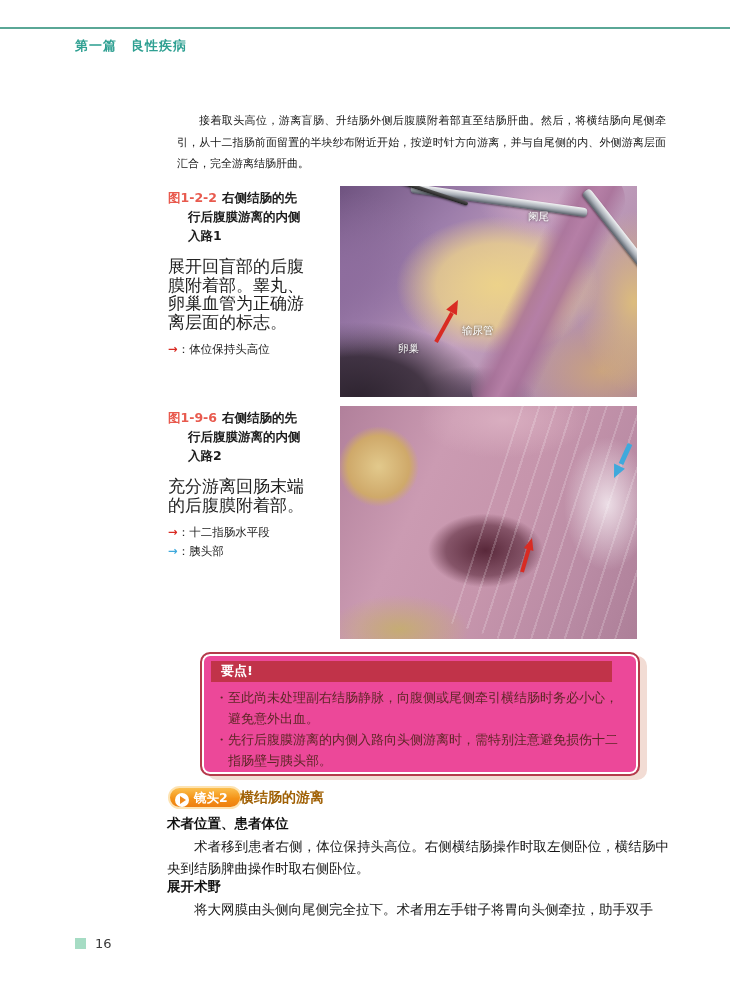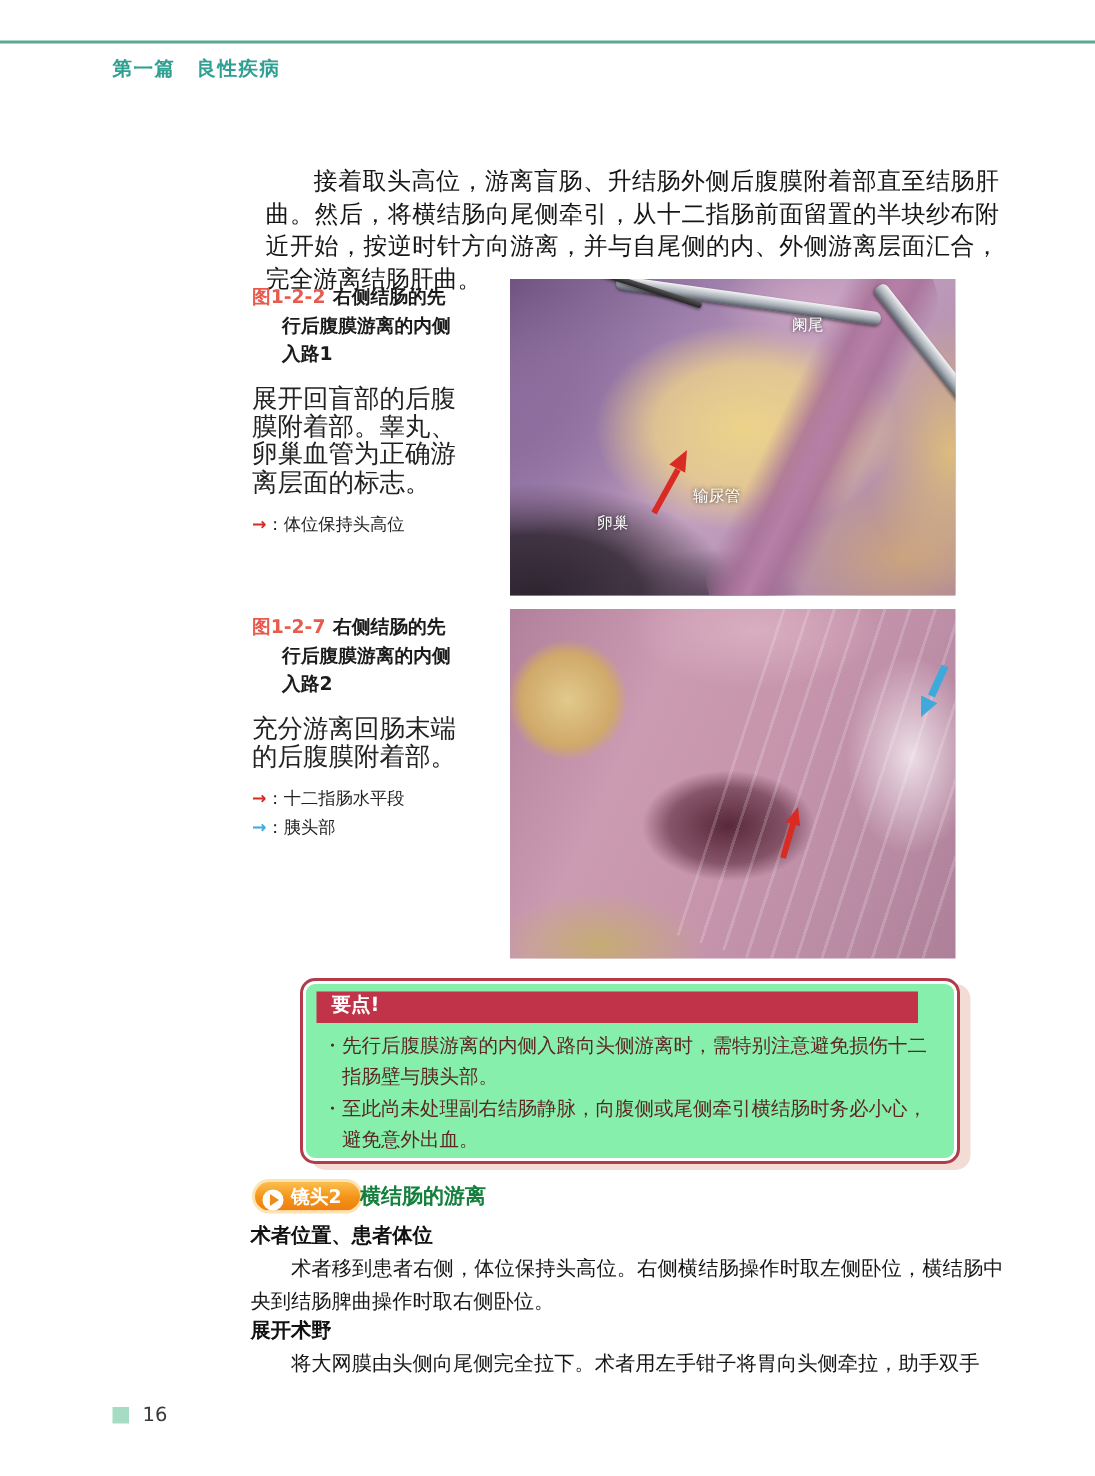--- a/index.html
+++ b/index.html
@@ -3,21 +3,21 @@
 <meta charset="utf-8">
 <style>
   * { margin:0; padding:0; box-sizing:border-box; }
   html,body { background:#fff; }
   body { font-family:"DejaVu Sans", sans-serif; }
   .page { position:relative; width:730px; height:984px; background:#ffffff; overflow:hidden; }
 
   .top-rule { position:absolute; left:0; top:27px; width:730px; height:2px; background:#5aa796; }
   .header-title { position:absolute; left:75px; top:37px; font-size:13px; font-weight:bold; color:#2fa092; letter-spacing:1px; }
 
-  .intro { position:absolute; left:177px; top:110px; width:489px; font-size:16px; line-height:21.5px; color:#161616; text-align:justify; text-indent:2em; }
+  .intro { position:absolute; left:177px; top:110px; width:489px; font-size:11px; line-height:21.5px; color:#161616; text-align:justify; text-indent:2em; }
 
   
   .fig-caption { position:absolute; left:168px; width:164px; }
   .fig1-caption { top:188px; } .fig2-caption { top:408px; }
   .fig-title { width:138px; font-size:12.5px; font-weight:bold; line-height:19px; color:#1b1b1b; padding-left:20px; text-indent:-20px; }
   .fig-label { color:#e85a4e; margin-right:5px; font-weight:bold; }
   .fig-desc { margin-top:12px; width:150px; font-size:17px; line-height:18.5px; color:#222; }
   .fig-legend { margin-top:9px; font-size:11.5px; line-height:18.5px; color:#222; }
   .legend-line { white-space:nowrap; }
   .legend-arrow { font-weight:bold; }
@@ -59,35 +59,35 @@
       radial-gradient(ellipse 100px 50px at 20% 96%, rgba(197,174,109,.9) 0%, rgba(197,174,109,0) 70%),
       radial-gradient(ellipse 120px 55px at 55% 6%, #d9aec0 0%, rgba(217,174,192,0) 70%),
       linear-gradient(115deg, #b1809b 0%, #cb9bb2 30%, #c695ac 55%, #b98ba4 80%, #ad7f98 100%);
   }
   .p2-streaks { position:absolute; right:-20px; top:-10px; width:170px; height:260px; transform:rotate(18deg); opacity:.5;
     background:repeating-linear-gradient(90deg, rgba(255,255,255,.35) 0 2px, rgba(255,255,255,0) 2px 16px); }
   .arrow-svg { position:absolute; }
 
   
   .kp-box { position:absolute; left:200px; top:652px; width:440px; height:124px;
-    background:#86efac; border:2px solid #b43b4b; border-radius:10px;
+    background:#ec4899; border:2px solid #b43b4b; border-radius:10px;
     box-shadow: inset 0 0 0 2px #ffffff, 7px 4px 0 #f2dcd4; }
   .kp-header { margin:7px 26px 5px 9px; background:#c13349; color:#fff; font-size:13px; font-weight:bold;
     padding:2px 10px 3px 10px; line-height:16px; }
   .kp-list { list-style:none; margin:2px 10px 0 13px; color:#5d2726; font-size:13px; line-height:21px; }
   .kp-list li { padding-left:1em; text-indent:-1em; }
 
   
   .badge { position:absolute; left:168px; top:786px; height:23px; display:flex; align-items:flex-end;
     padding:4px 12px 0 5px; border-radius:13px; border:2px solid #fde3b2;
     background:linear-gradient(180deg,#fbbf4e 0%,#f49317 55%,#ee7e10 100%); }
   .badge-circle { width:14px; height:14px; border-radius:50%; background:#fff; display:flex; align-items:center; justify-content:center; margin-right:5px; }
   .badge-play { width:0; height:0; border-left:6px solid #f08a1c; border-top:4px solid transparent; border-bottom:4px solid transparent; margin-left:2px; }
   .badge-text { color:#fff; font-size:12.5px; font-weight:bold; }
-  .section-heading { position:absolute; left:240px; top:789px; font-size:14px; font-weight:bold; color:#15803d; }
+  .section-heading { position:absolute; left:240px; top:789px; font-size:14px; font-weight:bold; color:#a16207; }
   .sub-heading { position:absolute; left:167px; font-size:13.5px; font-weight:bold; color:#111; }
   .sub1-heading { top:815px; } .sub2-heading { top:878px; }
   .sub-para { position:absolute; left:167px; width:502px; font-size:13.5px; line-height:21.5px; color:#161616; text-align:justify; text-indent:2em; }
   .sub1-para { top:836px; } .sub2-para { top:899px; }
 
   
   .footer { position:absolute; left:75px; top:936px; display:flex; align-items:center; }
   .footer-square { width:11px; height:11px; background:#a6dcc4; margin-right:9px; }
   .footer-num { font-size:13px; color:#3a3a3a;text-align:right; }
 </style>
@@ -122,21 +122,21 @@
     <div class="photo-label lbl-ureter">输尿管</div>
     <div class="photo-label lbl-ovary">卵巢</div>
     <svg class="arrow-svg" style="left:88px;top:110px;" width="40" height="52">
       <line x1="8" y1="46" x2="24" y2="17" stroke="#d92b23" stroke-width="4"></line>
       <polygon points="30,4 28.8,19.2 18.2,13.6" fill="#d92b23"></polygon>
     </svg>
   </div>
 
   <div class="fig-caption fig2-caption">
     <div class="fig-title">
-      <span class="fig-label">图1-2-7</span><span>右侧结肠的先行后腹膜游离的内侧入路2</span>
+      <span class="fig-label">图1-9-6</span><span>右侧结肠的先行后腹膜游离的内侧入路2</span>
     </div>
     <div class="fig-desc">充分游离回肠末端的后腹膜附着部。</div>
     <div class="fig-legend">
       <div class="legend-line">
         <span class="legend-arrow red">→</span><span>：十二指肠水平段</span>
       </div>
       <div class="legend-line">
         <span class="legend-arrow blue">→</span><span>：胰头部</span>
       </div>
     </div>
@@ -150,22 +150,22 @@
     </svg>
     <svg class="arrow-svg" style="left:262px;top:32px;" width="34" height="48">
       <line x1="28" y1="6" x2="19" y2="26" stroke="#3fa9dc" stroke-width="5"></line>
       <polygon points="12,40 22.9,30.8 12.1,25.6" fill="#3fa9dc"></polygon>
     </svg>
   </div>
 
   <div class="kp-box">
     <div class="kp-header">要点!</div>
     <ul class="kp-list">
+      <li>・至此尚未处理副右结肠静脉，向腹侧或尾侧牵引横结肠时务必小心，避免意外出血。</li>
       <li>・先行后腹膜游离的内侧入路向头侧游离时，需特别注意避免损伤十二指肠壁与胰头部。</li>
-      <li>・至此尚未处理副右结肠静脉，向腹侧或尾侧牵引横结肠时务必小心，避免意外出血。</li>
     </ul>
   </div>
 
   <div class="badge">
     <span class="badge-circle">
         <span class="badge-play"></span>
       </span>
     <span class="badge-text">镜头2</span>
   </div>
   <div class="section-heading">横结肠的游离</div>

